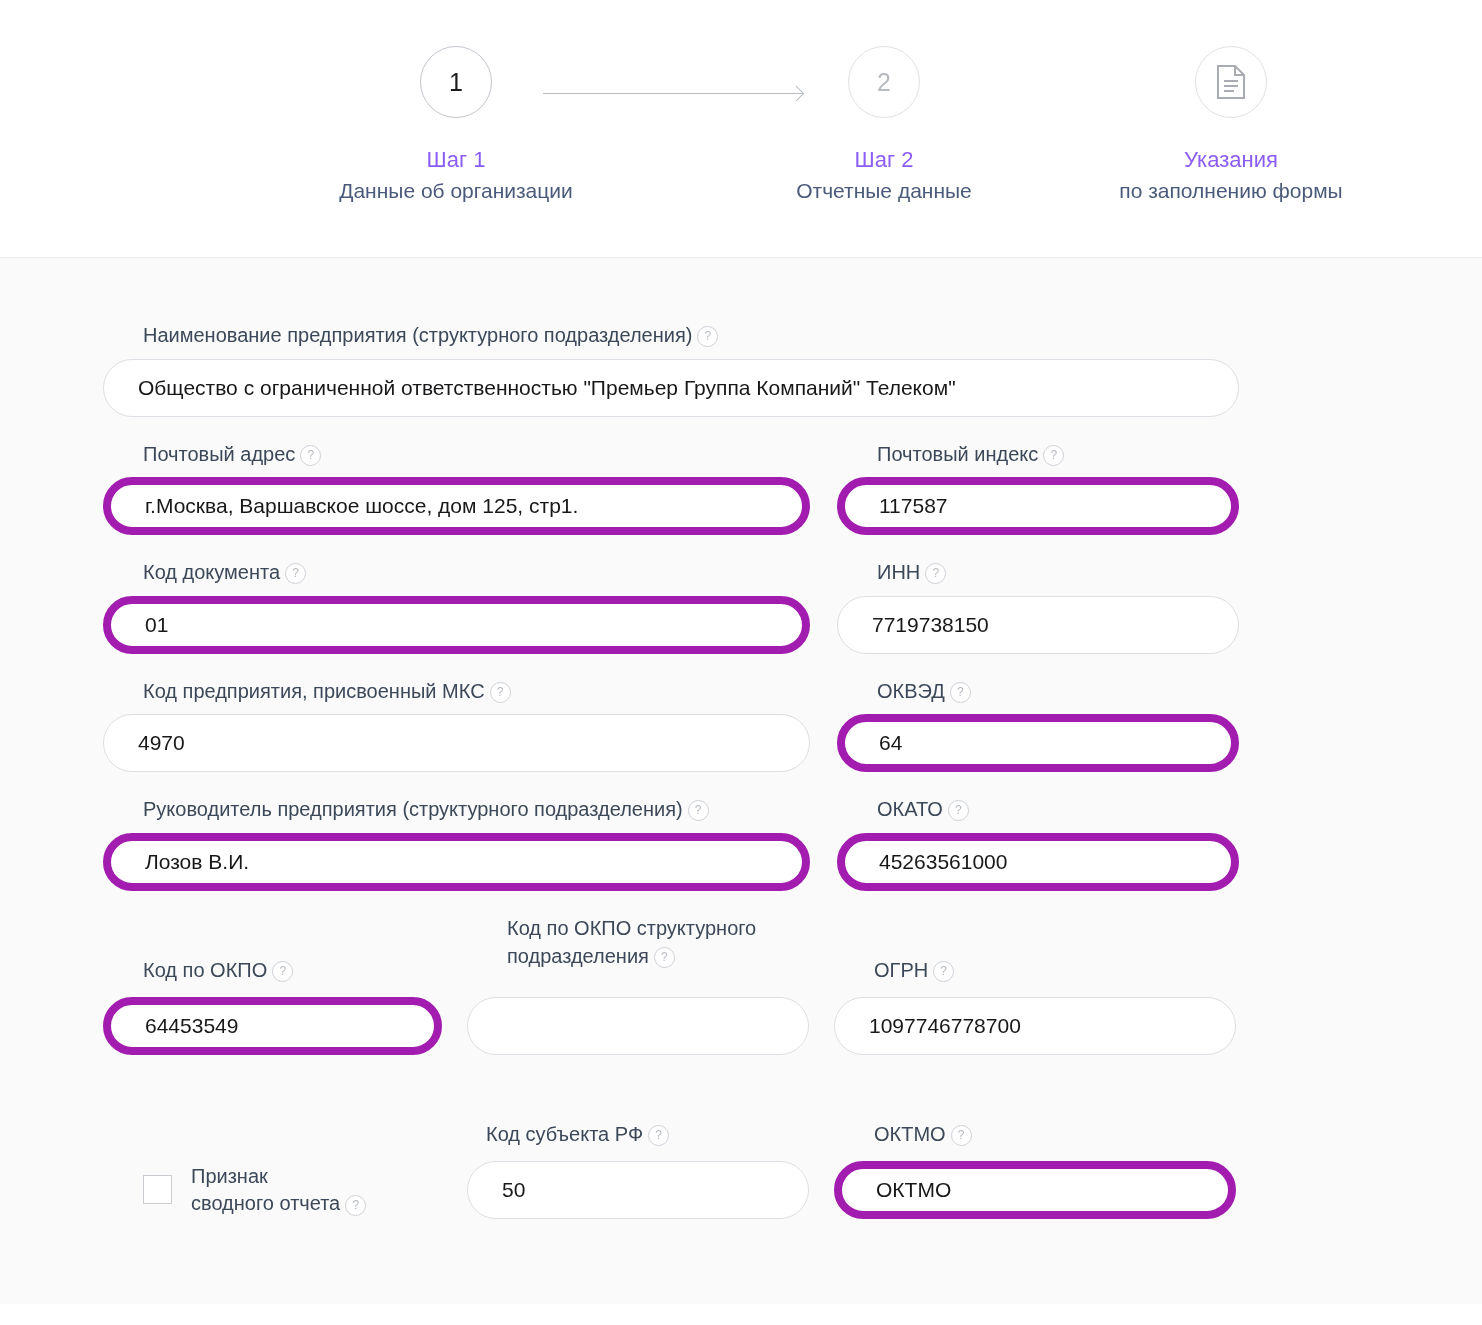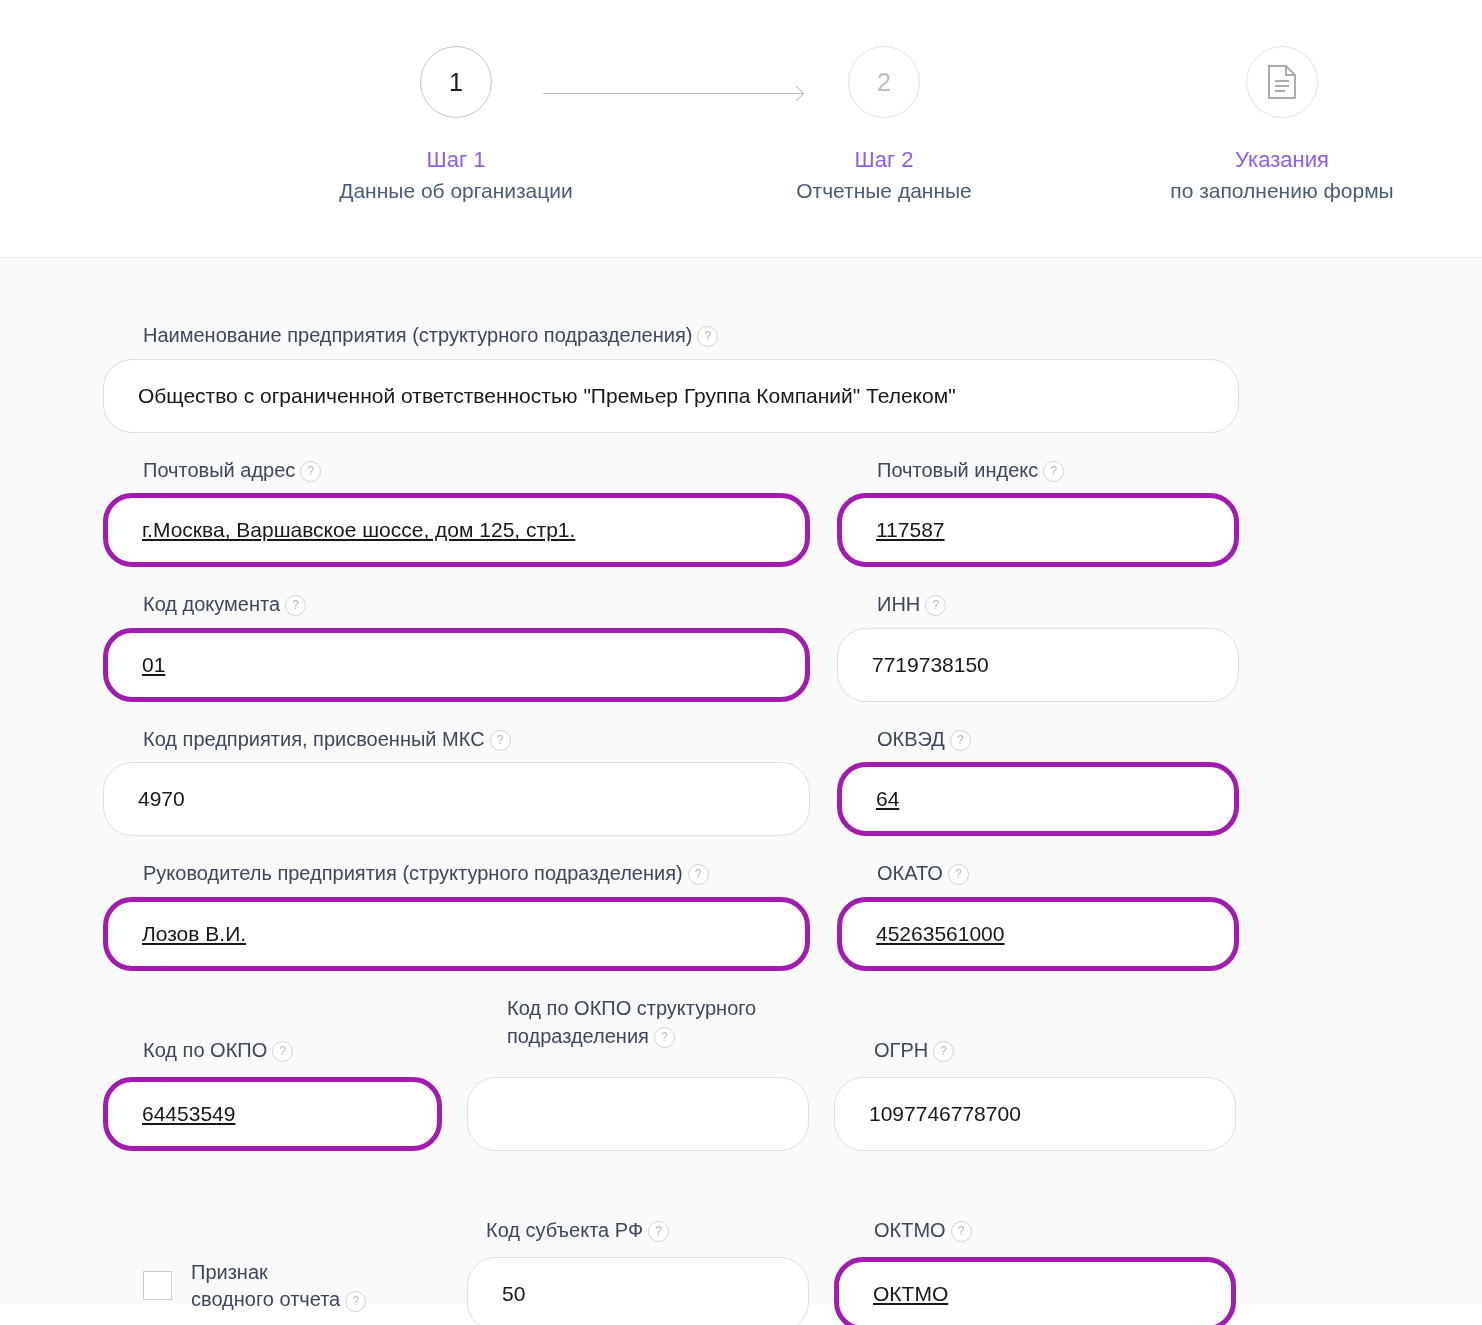--- a/index.html
+++ b/index.html
@@ -64,21 +64,21 @@
     line-height: 1.45;
   }
   .step-sub {
     font-size: 21px;
     color: #4a5a7a;
     line-height: 1.45;
     white-space: pre;
   }
   .step1 { left: 296px; }
   .step2 { left: 724px; }
-  .step3 { left: 1122px; }
+  .step3 { left: 1071px; }
 
   .connector {
     position: absolute;
     top: 88px;
     left: 543px;
     width: 260px;
     height: 10px;
   }
   .connector .line {
     position: absolute;
@@ -130,33 +130,33 @@
     color: #b6babf;
     font-size: 12px;
     line-height: 19px;
     text-align: center;
     vertical-align: 2px;
     margin-left: 5px;
     background: #ffffff;
     font-family: "Liberation Sans", sans-serif;
   }
   .input {
-    height: 74px;
+    height: 58px;
     border-radius: 29px;
     background: #ffffff;
     display: flex;
     align-items: center;
     padding: 0 34px;
     font-size: 21px;
     color: #18181a;
     border: 1px solid #dcdfe3;
     white-space: nowrap;
     overflow: hidden;
   }
-  .input.valid { border: 5px solid #a21caf; text-decoration: underline; }
+  .input.valid { border: 8px solid #a21caf; }
 
   .row { display: flex; }
   .col-left  { width: 707px; margin-right: 27px; }
   .col-right { width: 402px; }
 
   .three-col { display: flex; }
   .c1 { width: 339px; margin-right: 25px; }
   .c2 { width: 342px; margin-right: 25px; }
   .c3 { width: 402px; }
 

